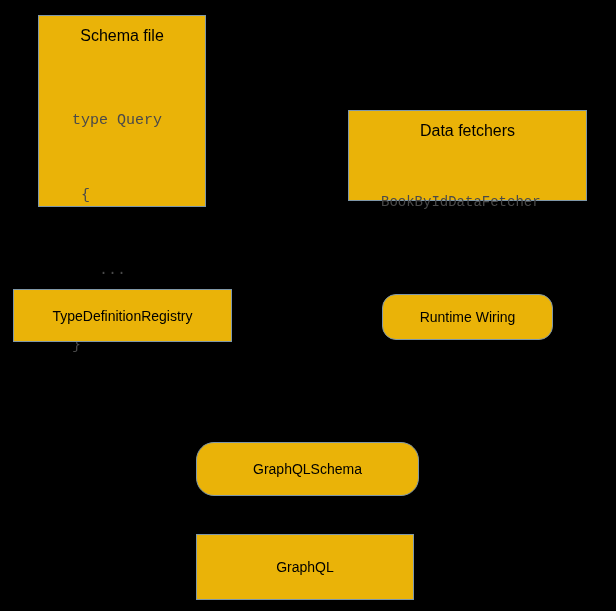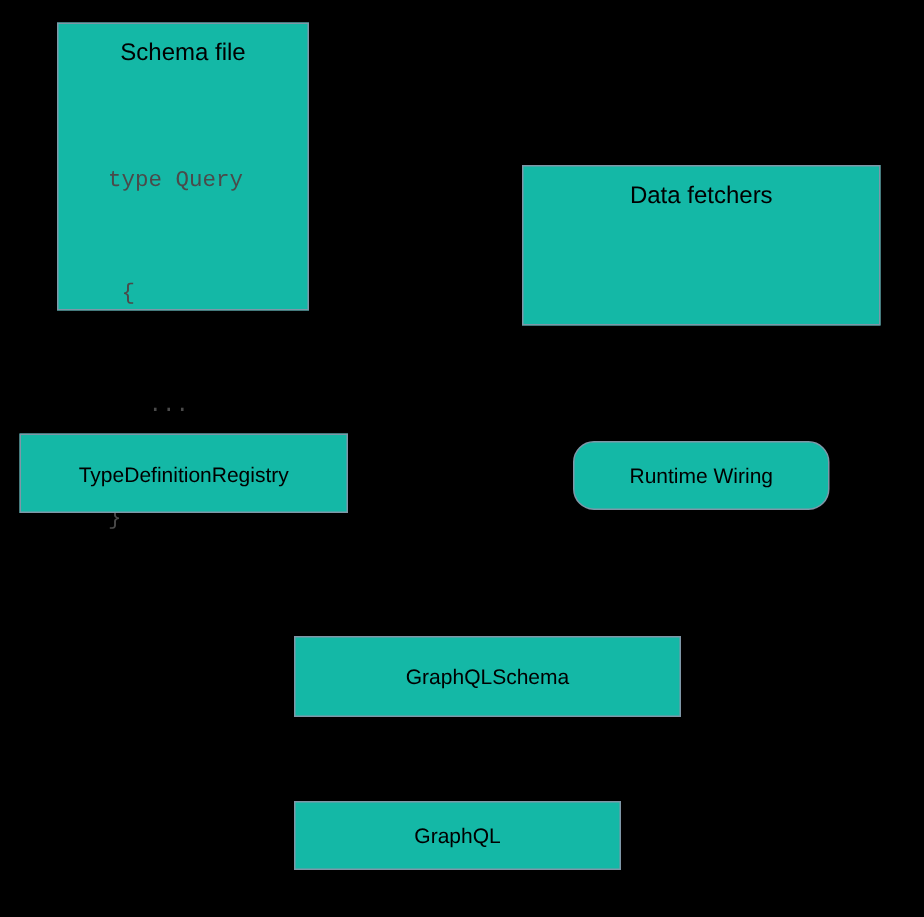--- a/index.html
+++ b/index.html
@@ -17,21 +17,21 @@
   }
   .edges-layer {
     position: absolute;
     left: 0;
     top: 0;
     width: 616px;
     height: 611px;
   }
   .node {
     position: absolute;
-    background: #14b8a6;
+    background: #eab308;
     border: 1px solid #7f97a8;
     box-sizing: border-box;
   }
   
   .card .node-title {
     display: block;
     text-align: center;
     font-size: 16px;
     line-height: 19px;
     color: #000000;
@@ -44,39 +44,39 @@
   }
   .schema-file-node {
     left: 38px; top: 15px; width: 168px; height: 192px;
   }
   .schema-file-node .code-block {
     margin: 13px 0 0 33px;
     font-size: 15px;
     line-height: 25px;
   }
   .data-fetchers-node {
-    left: 348px; top: 110px; width: 239px; height: 107px;
+    left: 348px; top: 110px; width: 239px; height: 91px;
   }
   .data-fetchers-node .code-block {
     margin: 15px 0 0 32px;
     font-size: 14px;
     line-height: 19px;
   }
   
   .bar {
     display: flex;
     align-items: center;
     justify-content: center;
     font-size: 14px;
     color: #000000;
   }
   .tdr-node      { left: 13px;  top: 289px; width: 219px; height: 53px; }
   .rw-node       { left: 382px; top: 294px; width: 171px; height: 46px; border-radius: 14px; }
-  .gqlschema-node{ left: 196px; top: 424px; width: 258px; height: 54px; }
-  .gql-node      { left: 196px; top: 534px; width: 218px; height: 46px; }
+  .gqlschema-node{ left: 196px; top: 442px; width: 223px; height: 54px; border-radius: 18px; }
+  .gql-node      { left: 196px; top: 534px; width: 218px; height: 66px; }
 </style>
 </head>
 <body>
 
 <div class="canvas">
 
   <svg class="edges-layer" width="616" height="611" viewBox="0 0 616 611">
     <defs>
       <marker id="arrowhead" markerWidth="10" markerHeight="8" refX="8" refY="4" orient="auto">
         <path d="M0,0 L9,4 L0,8 z" fill="#000000"></path>
@@ -97,20 +97,21 @@
       <div>type Query</div>
       <div> {</div>
       <div>   ...</div>
       <div>}</div>
     </div>
   </div>
 
   <div class="node card data-fetchers-node">
     <span class="node-title">Data fetchers</span>
     <div class="code-block">
+      <div>BookByIdDataFetcher</div>
     </div>
   </div>
 
   <div class="node bar tdr-node">
     <span>TypeDefinitionRegistry</span>
   </div>
 
   <div class="node bar rw-node">
     <span>Runtime Wiring</span>
   </div>

